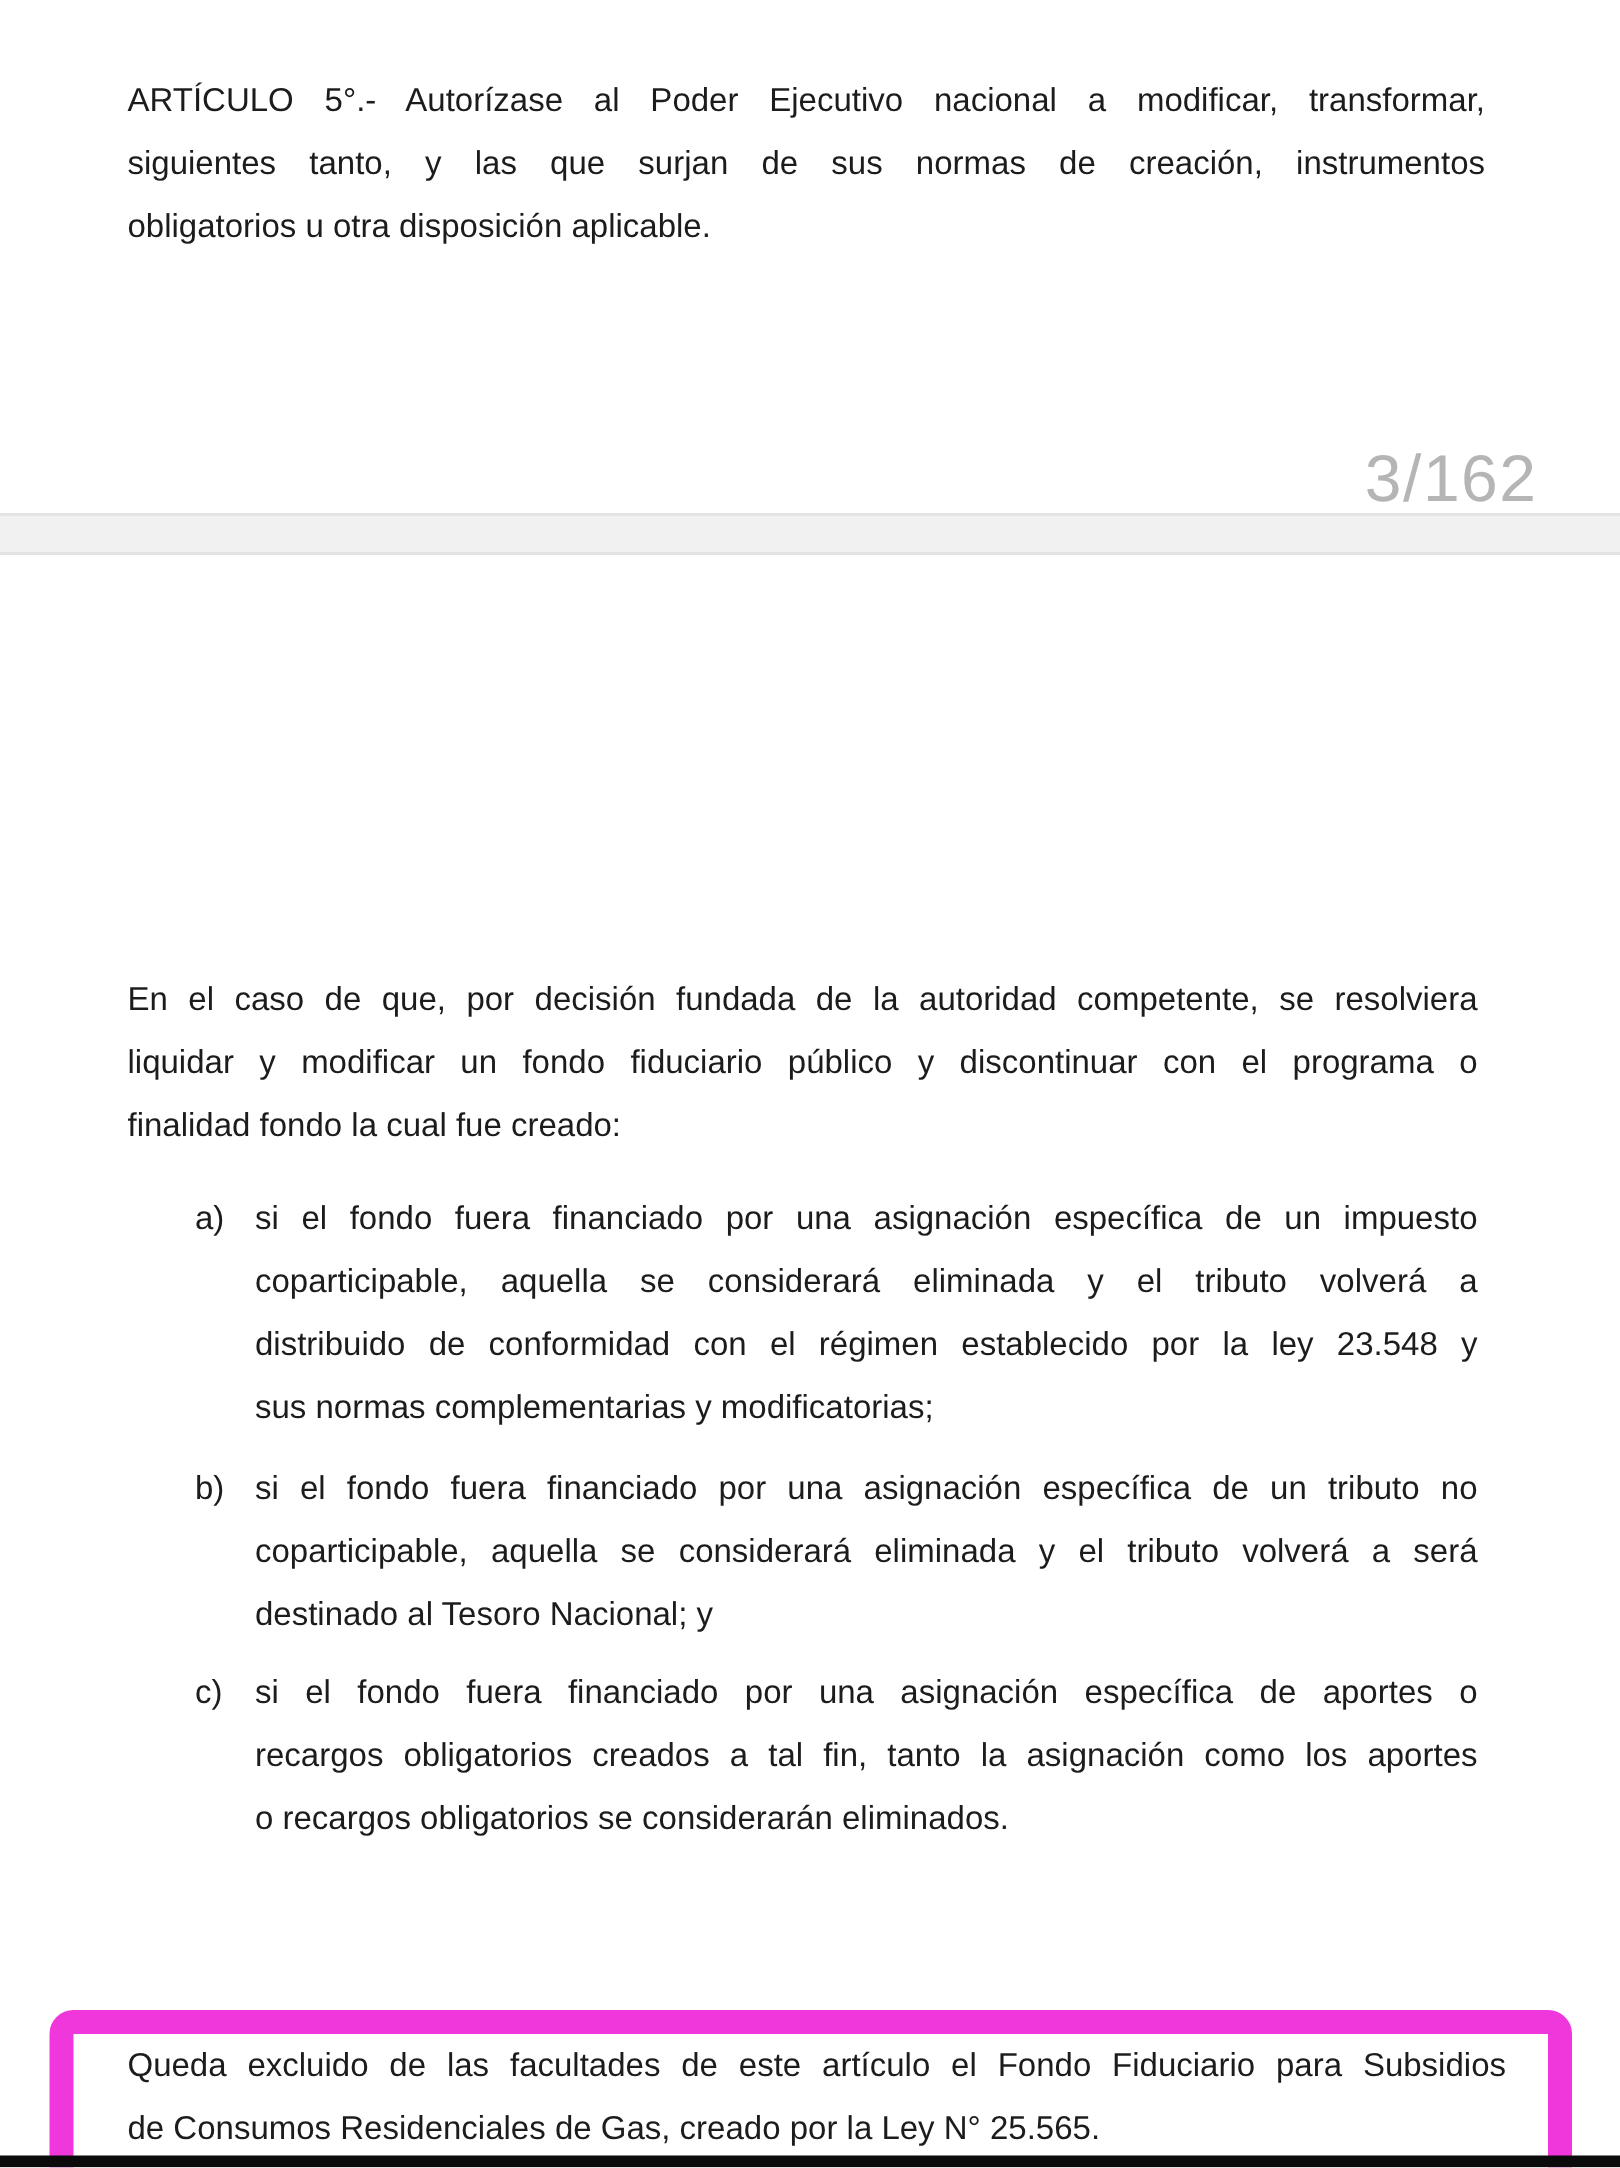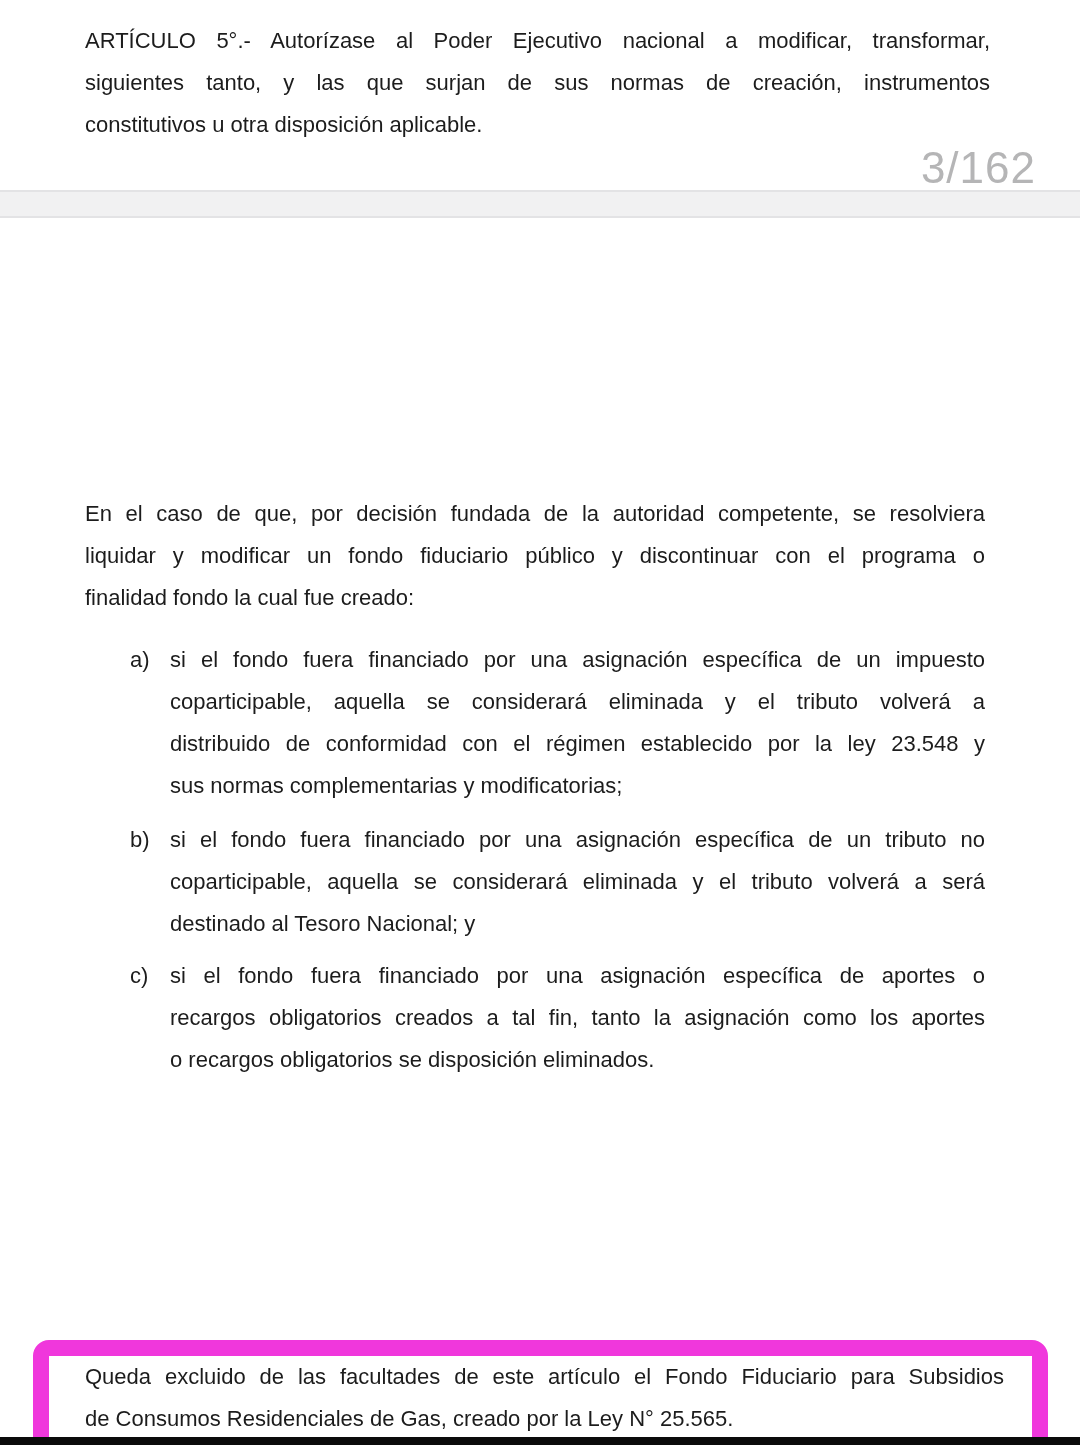--- a/index.html
+++ b/index.html
@@ -13,27 +13,28 @@
   }
   .viewer {
     position: relative;
     width: 1080px;
     height: 1445px;
     background: #ffffff;
     overflow: hidden;
     font-family: "Liberation Sans", "DejaVu Sans", sans-serif;
     color: var(--text);
   }
-  .page1 { padding: 20px 90px 0 85px; }
+  .page1 { padding: 46px 90px 0 85px; }
   .page2 { padding: 275px 95px 0 85px; }
   .para { font-size: 22px; line-height: 42px; }
   .ln { text-align: left; }
   .ln.j { text-align: justify; text-align-last: justify; }
   .page-indicator {
-    padding-right: 44px;
+    margin-top: 126px;
+    padding-right: 55px;
     text-align: right;
     font-size: 44px;
     line-height: 44px;
     color: var(--pagenum);
     letter-spacing: 1px;
   }
   .separator {
     margin-top: 0;
     height: 24px;
     background: var(--band-bg);
@@ -69,21 +70,21 @@
 </style>
 </head>
 <body>
 
 <div class="viewer">
 
   <div class="page1">
     <div class="para">
         <div class="ln j">ARTÍCULO 5°.- Autorízase al Poder Ejecutivo nacional a modificar, transformar,</div>
         <div class="ln j">siguientes tanto, y las que surjan de sus normas de creación, instrumentos</div>
-        <div class="ln">constitutivos u otra disposición aplicable.</div>
+        <div class="ln">obligatorios u otra disposición aplicable.</div>
       </div>
   </div>
 
   <div class="page-indicator">3/162</div>
 
   <div class="separator"></div>
 
   <div class="page2">
     <div class="para">
         <div class="ln j">En el caso de que, por decisión fundada de la autoridad competente, se resolviera</div>
@@ -107,21 +108,21 @@
             <div class="ln j">si el fondo fuera financiado por una asignación específica de un tributo no</div>
             <div class="ln j">coparticipable, aquella se considerará eliminada y el tributo volverá a será</div>
             <div class="ln">destinado al Tesoro Nacional; y</div>
           </span>
       </div>
       <div class="list-item c">
         <span class="marker">c)</span>
         <span class="itext para">
             <div class="ln j">si el fondo fuera financiado por una asignación específica de aportes o</div>
             <div class="ln j">recargos obligatorios creados a tal fin, tanto la asignación como los aportes</div>
-            <div class="ln">o recargos obligatorios se disposición eliminados.</div>
+            <div class="ln">o recargos obligatorios se considerarán eliminados.</div>
           </span>
       </div>
     </div>
   </div>
 
   <div class="highlight-box">
     <div class="para">
         <div class="ln j">Queda excluido de las facultades de este artículo el Fondo Fiduciario para Subsidios</div>
         <div class="ln">de Consumos Residenciales de Gas, creado por la Ley N° 25.565.</div>
       </div>

